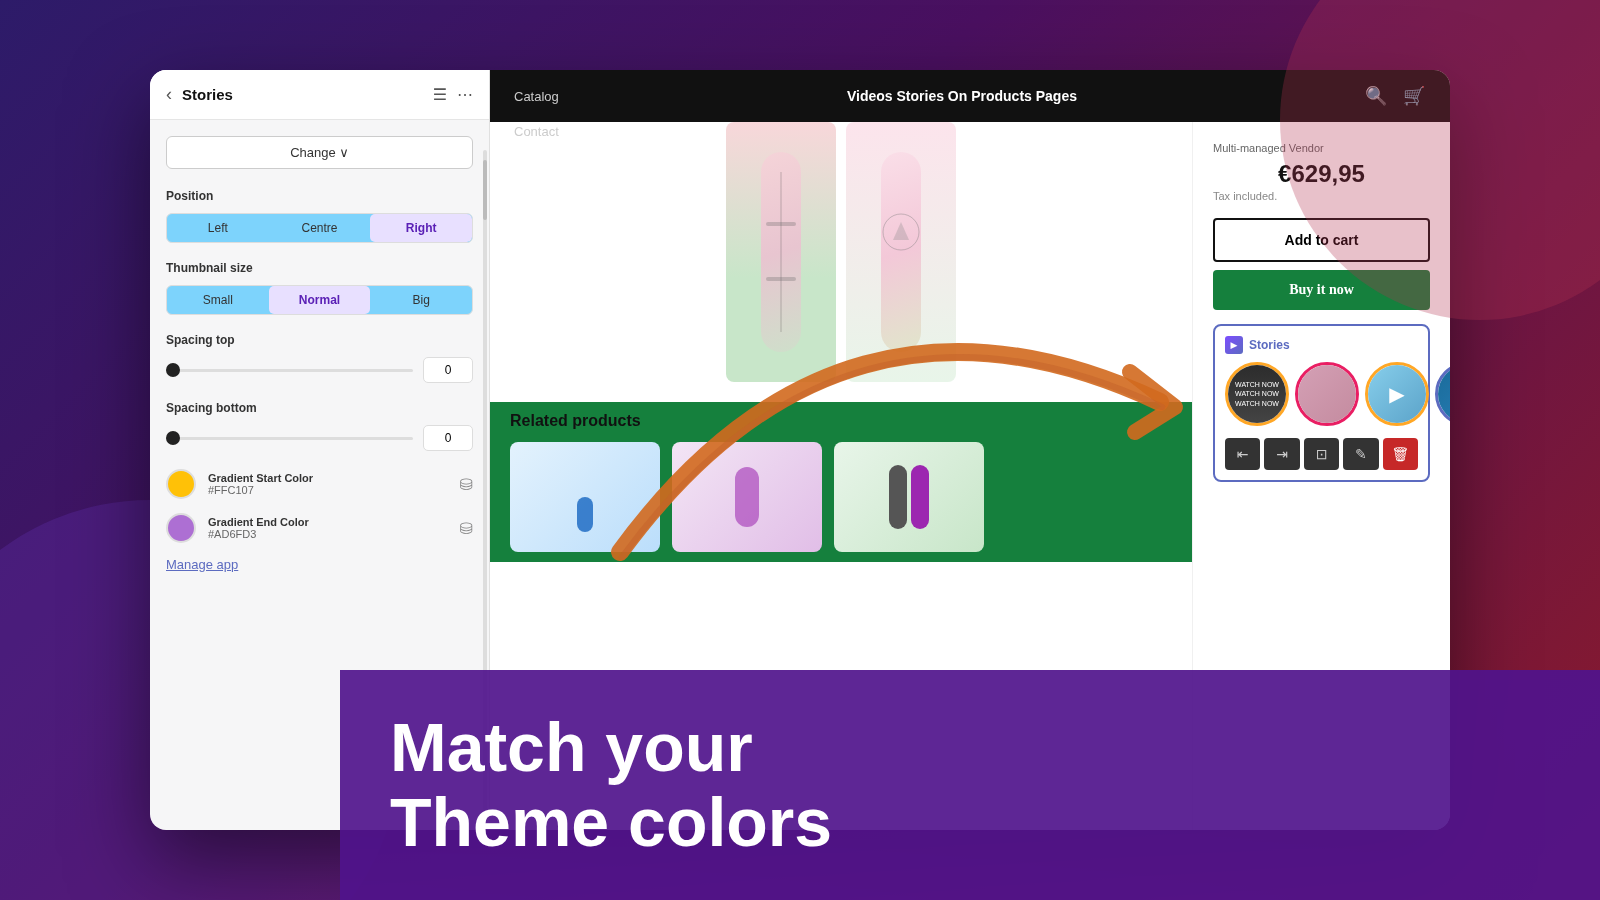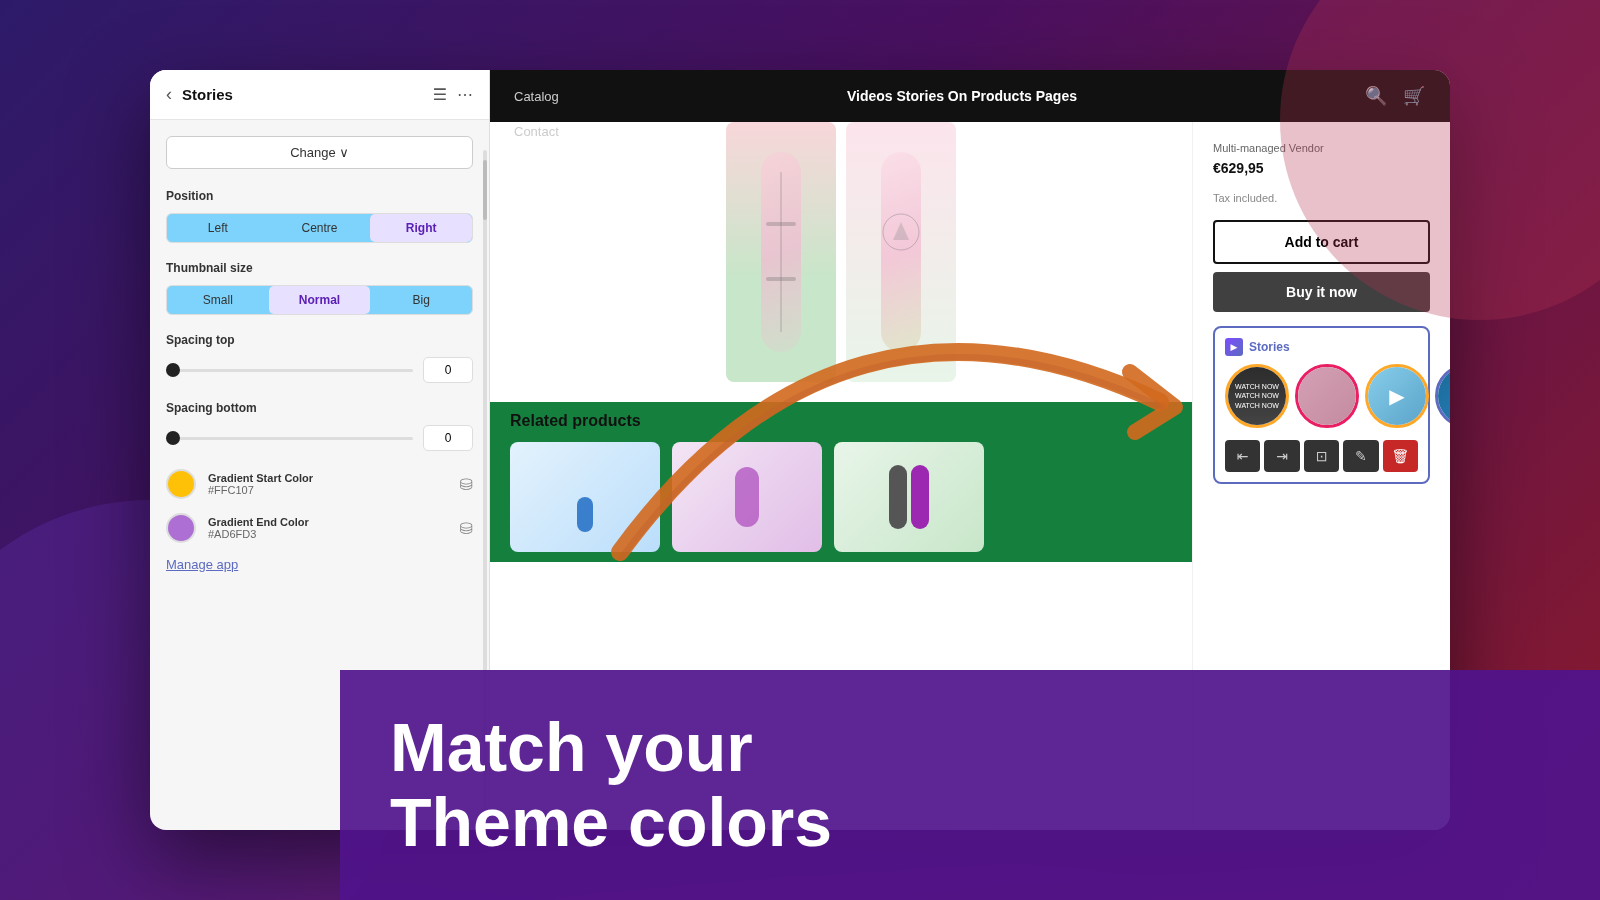--- a/index.html
+++ b/index.html
@@ -428,24 +428,25 @@
       border-left: 1px solid #f0f0f0;
     }
 
     .vendor-name {
       font-size: 11px;
       color: #666;
       margin-bottom: 6px;
     }
 
     .product-price {
-      font-size: 14px;
+      font-size: 24px;
       font-weight: 600;
       color: #111;
-      margin-bottom: 16px;
+      margin-bottom: 2px;
+      text-align: center;
     }
 
     .tax-included {
       font-size: 11px;
       color: #888;
       margin-bottom: 16px;
     }
 
     .add-to-cart-btn {
       width: 100%;
@@ -456,27 +457,28 @@
       font-weight: 600;
       cursor: pointer;
       border-radius: 4px;
       margin-bottom: 8px;
     }
 
     .buy-now-btn {
       width: 100%;
       padding: 12px;
       border: none;
-      background: #404040;
+      background: #15803d;
       color: #fff;
       font-size: 14px;
       font-weight: 600;
       cursor: pointer;
       border-radius: 4px;
       margin-bottom: 14px;
+      font-family: Liberation Serif, serif;
     }
 
     .stories-widget {
       border: 2px solid #5c6bc0;
       border-radius: 8px;
       padding: 10px;
     }
 
     .stories-widget-header {
       display: flex;

